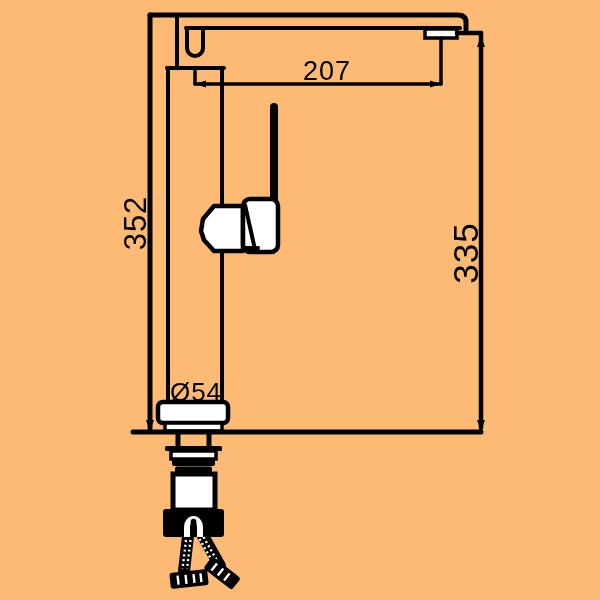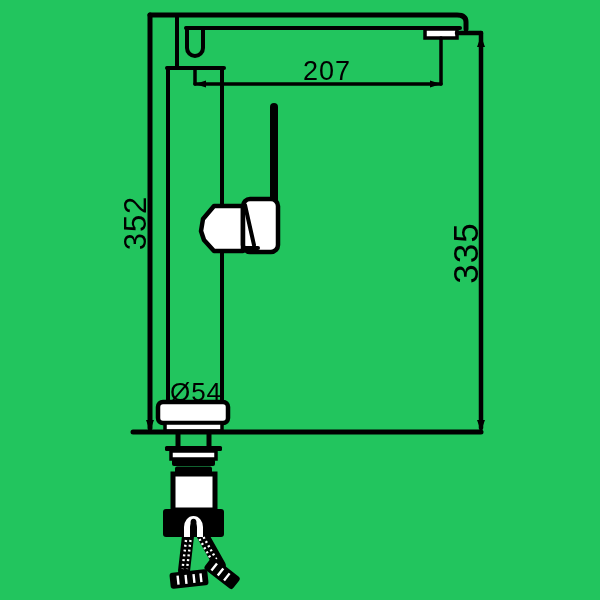--- a/index.html
+++ b/index.html
@@ -2,21 +2,21 @@
 <html><head>
 <meta charset="utf-8">
 <style>
   html,body{margin:0;padding:0;}
   body{
     width:600px;height:600px;
     background:#ffffff;
     font-family:"Liberation Sans",sans-serif;
     overflow:hidden;
   }
-  .stage{position:relative;width:600px;height:600px;background:#22c55e;}
+  .stage{position:relative;width:600px;height:600px;background:#fdba74;}
   svg{display:block;}
   .dim-text{
     font-family:"Liberation Sans",sans-serif;
     fill:#000;
     letter-spacing:1px;
   }
   .t207{font-size:27px;}
   .t352{font-size:31px;}
   .t335{font-size:35px;}
   .t54{font-size:26px;}

